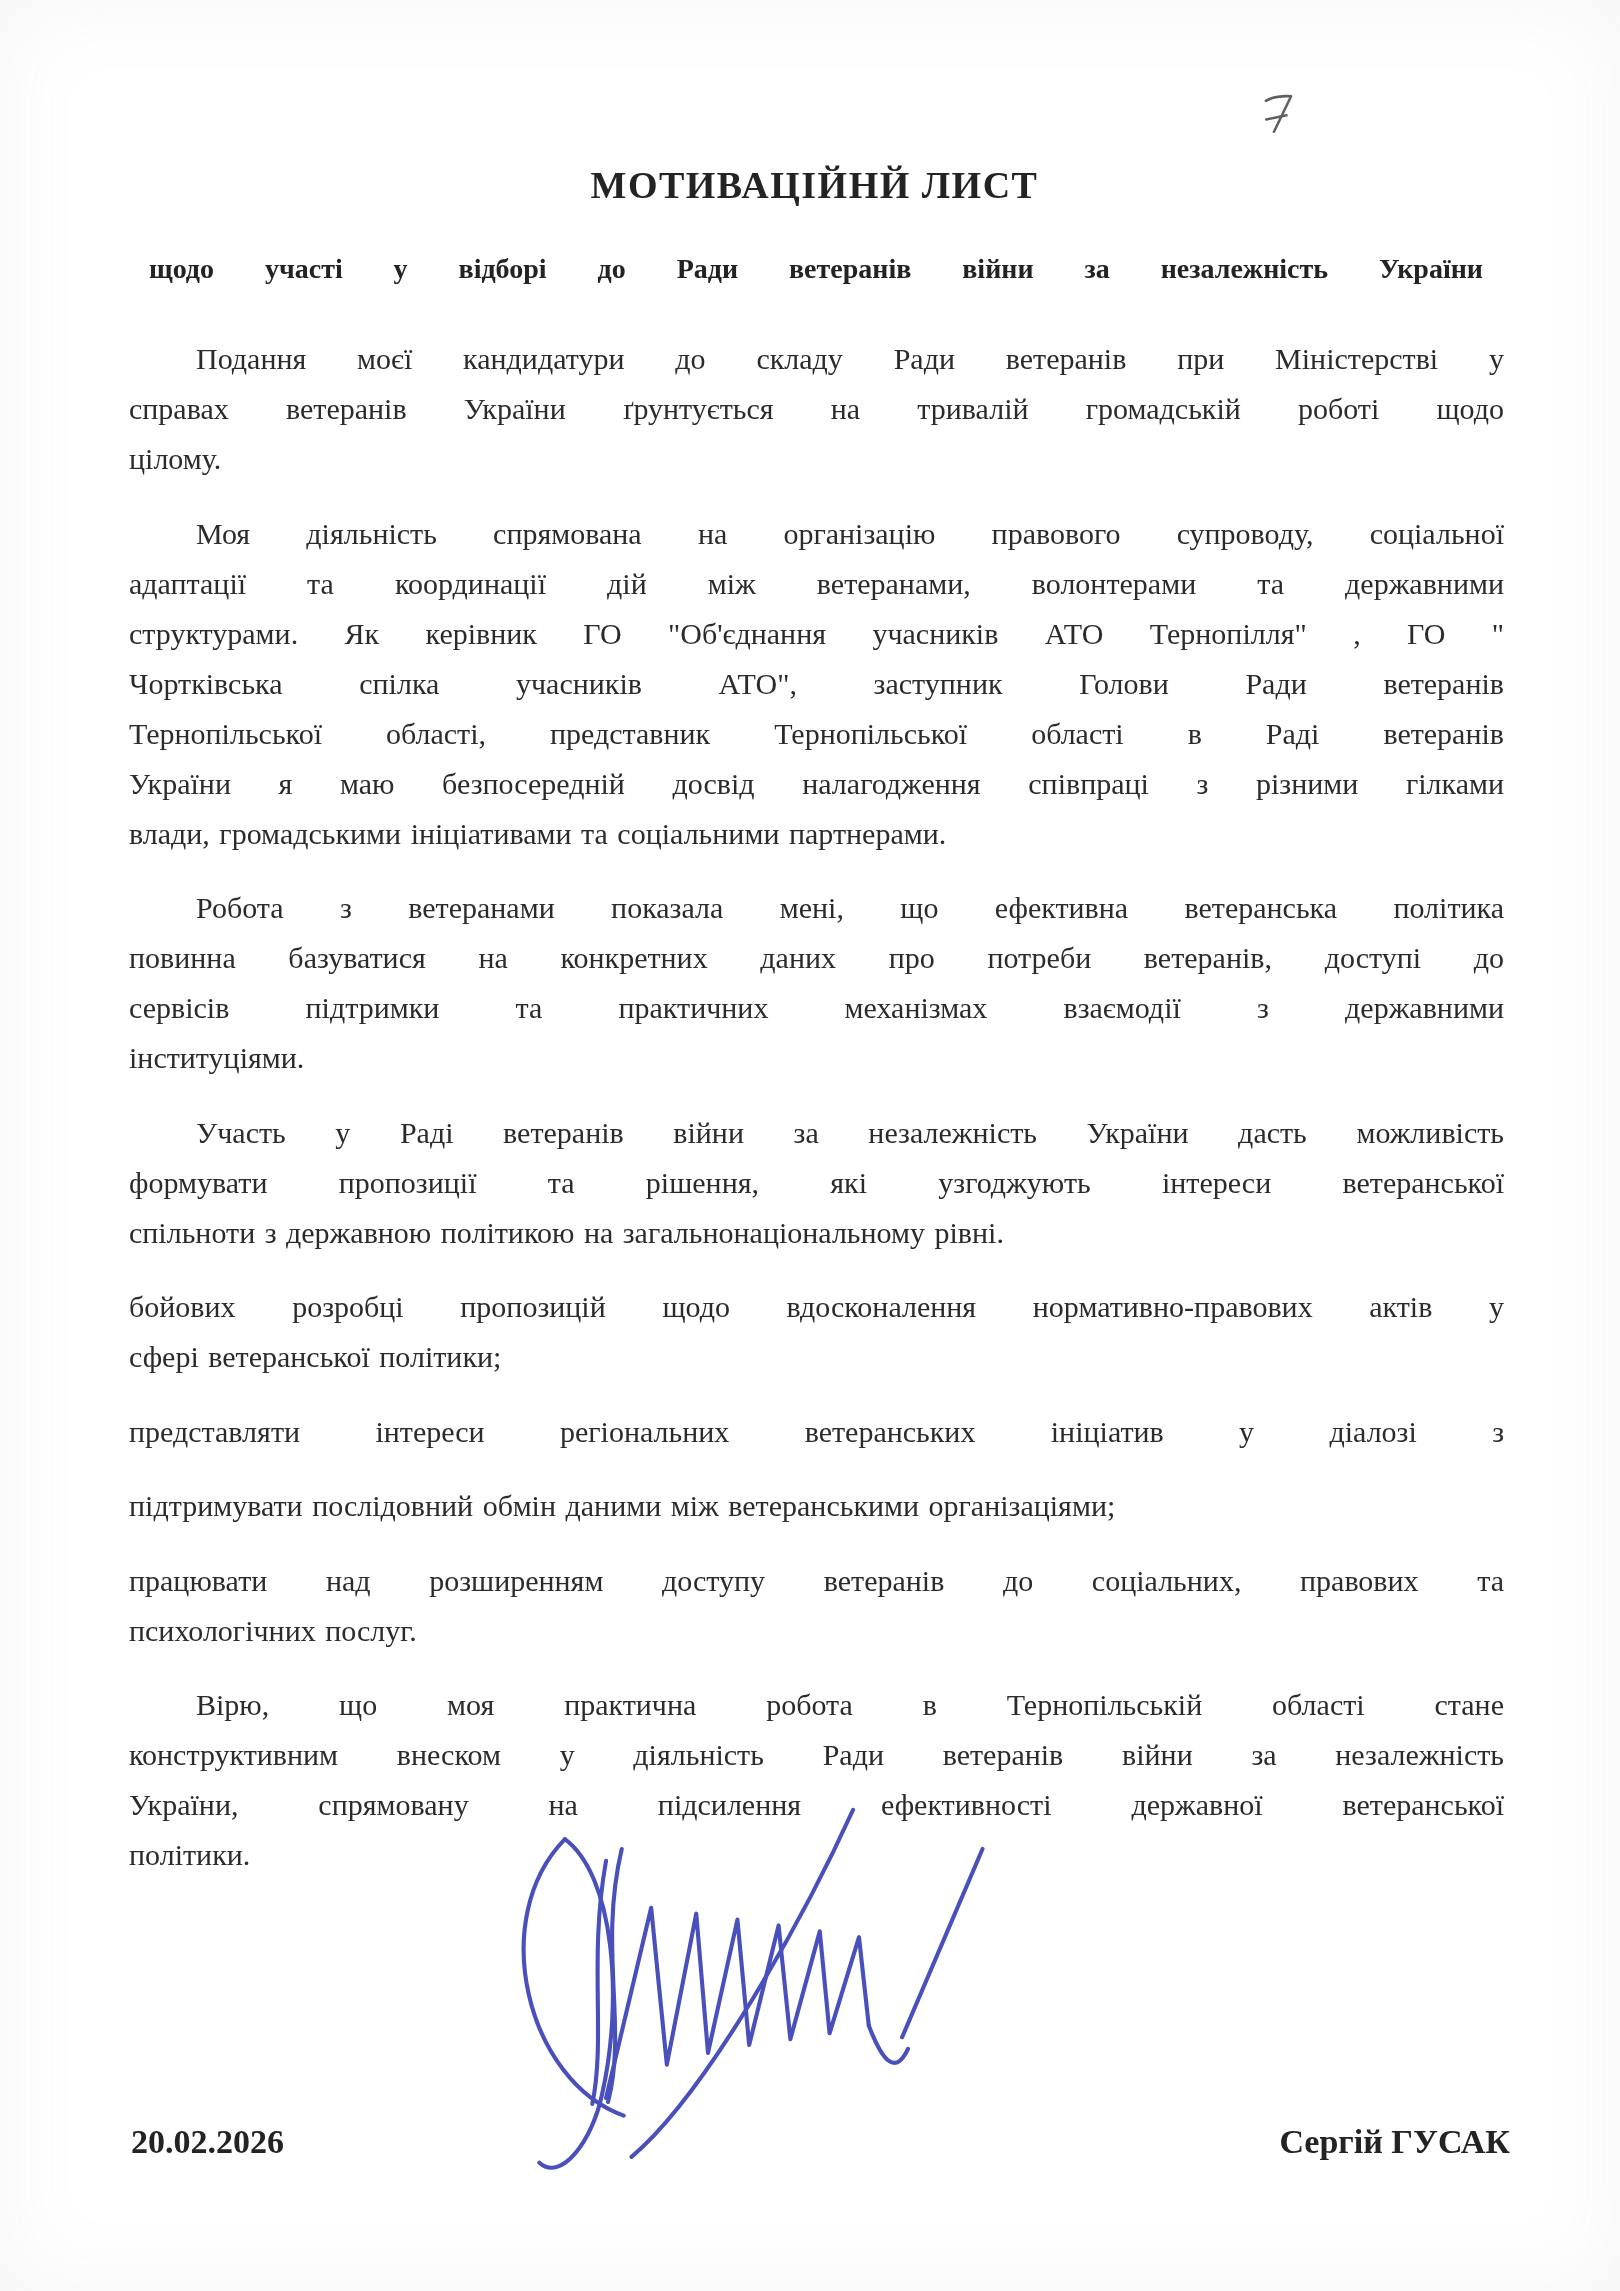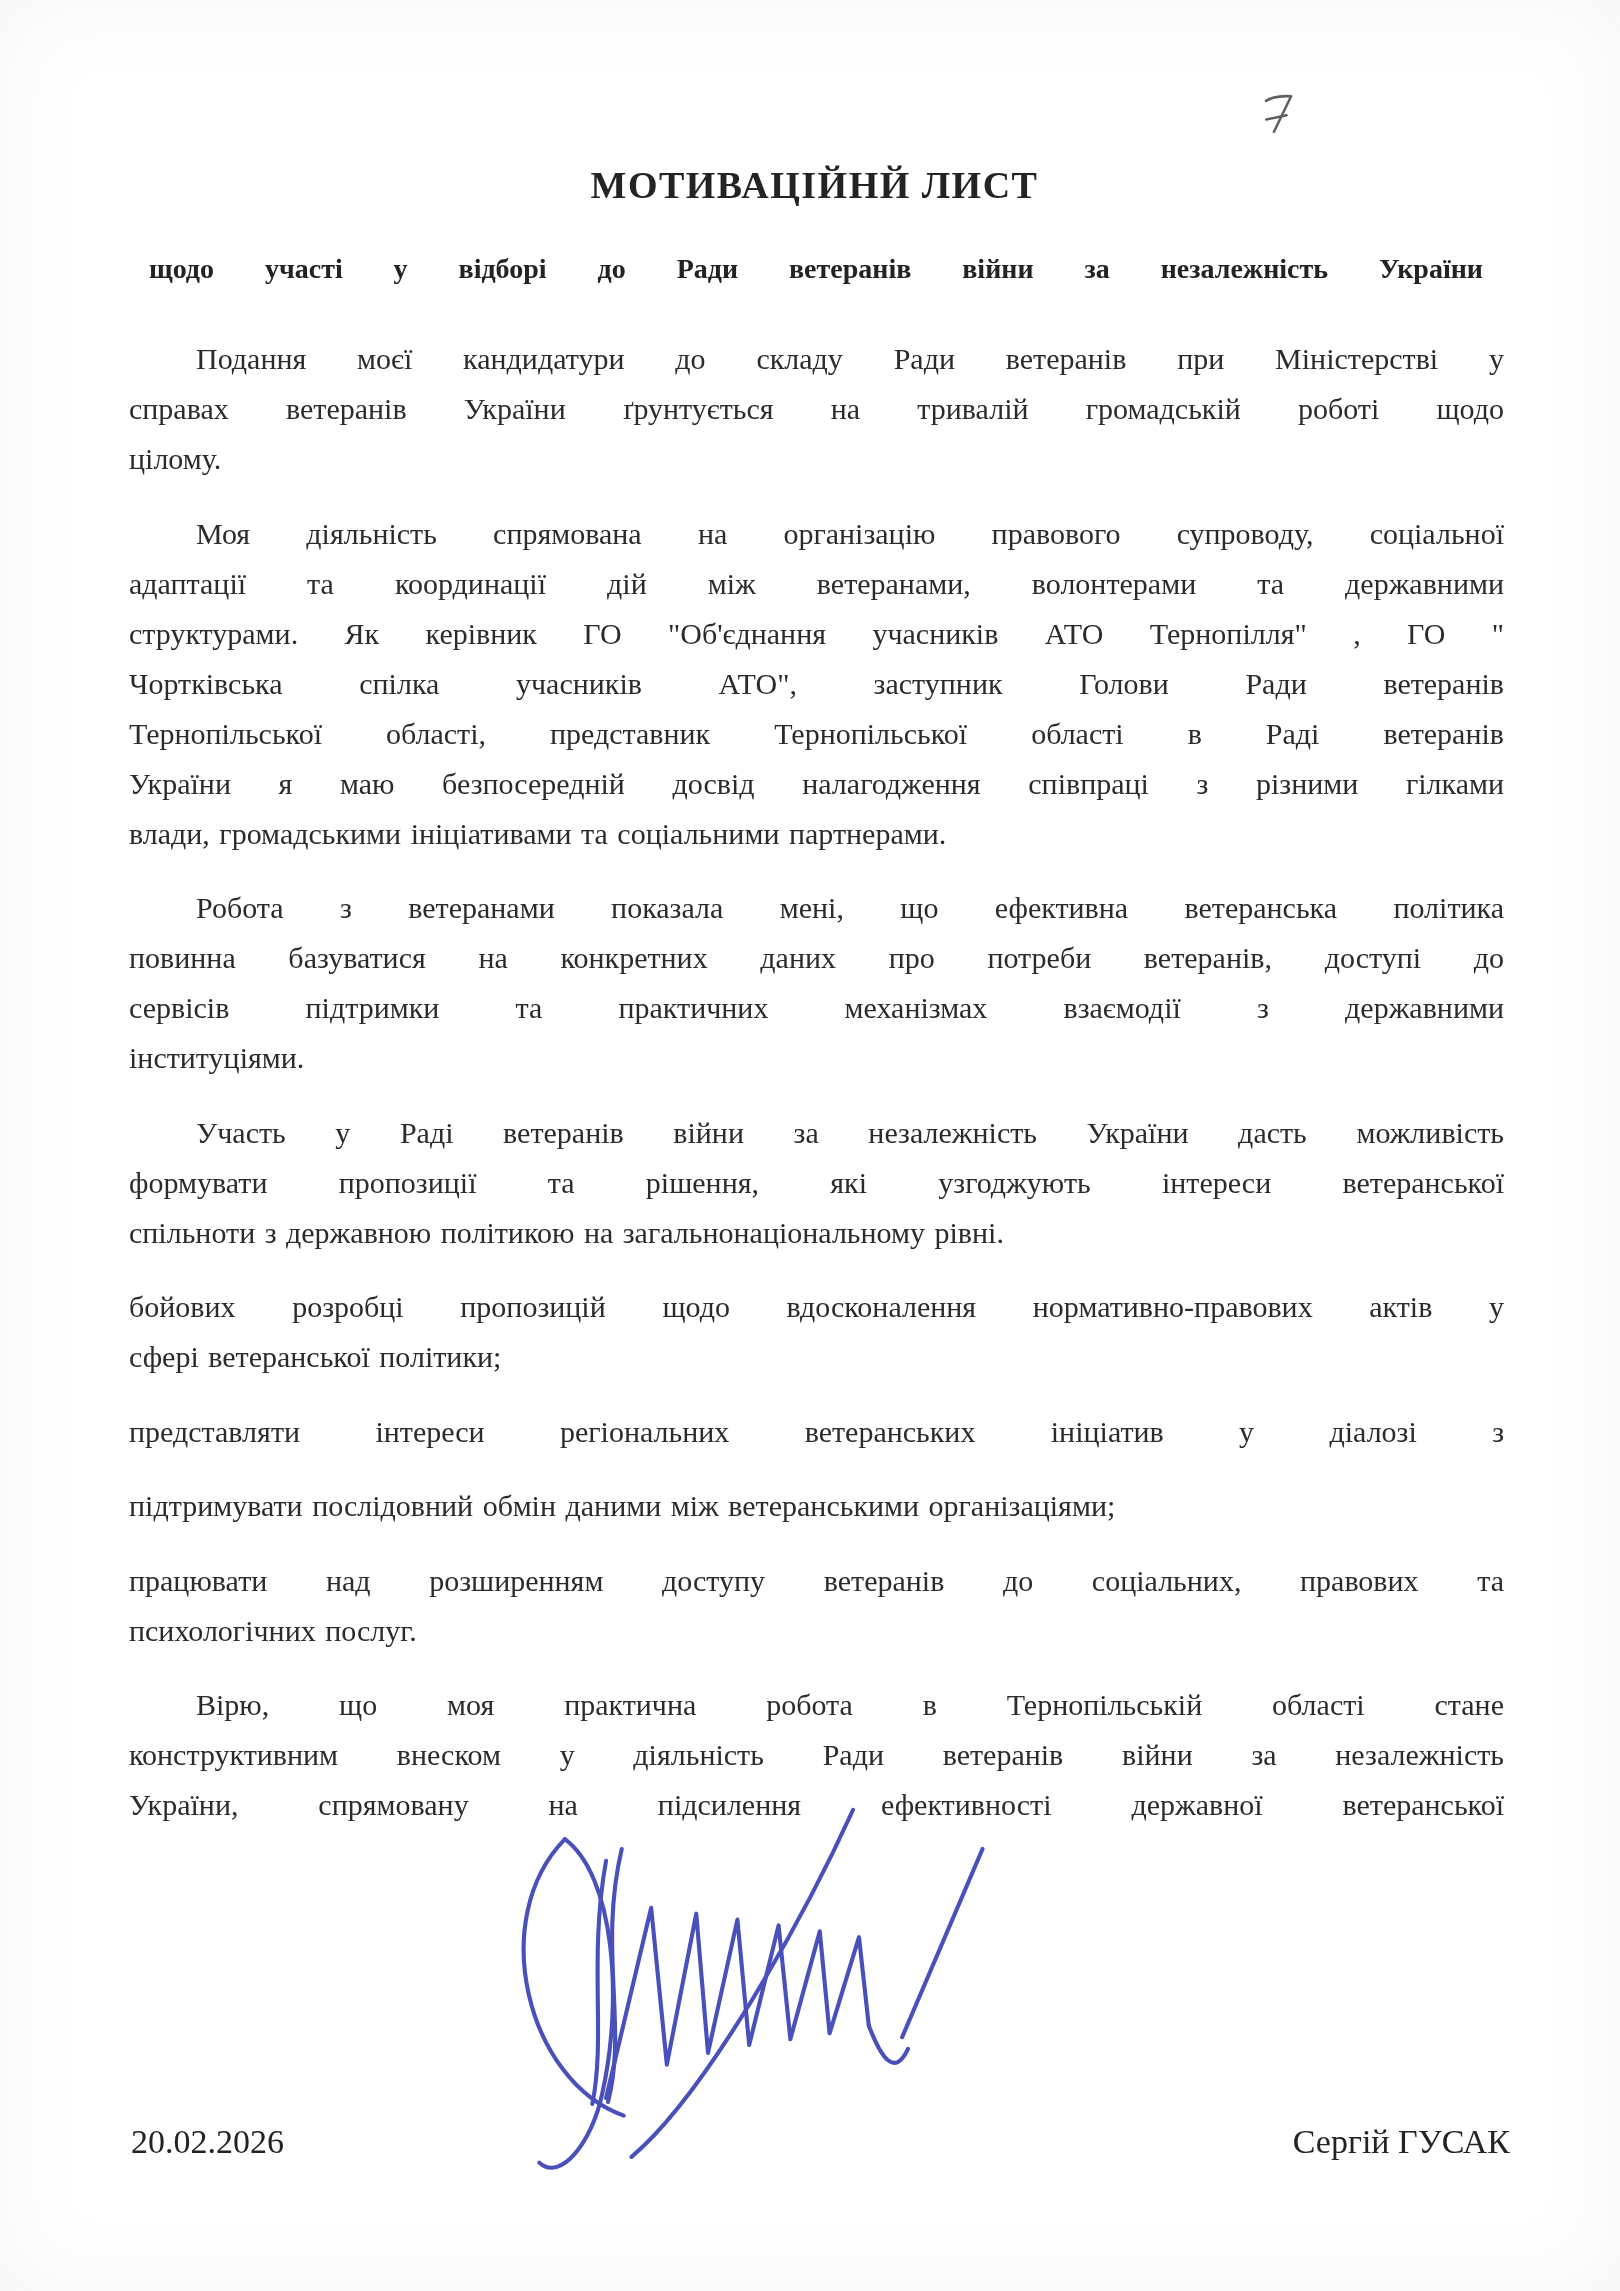--- a/index.html
+++ b/index.html
@@ -62,21 +62,21 @@
   .line { text-align: justify; text-align-last: justify; word-spacing: 2px; }
   .line.last { text-align-last: left; }
   .footer-row {
     position: absolute;
     left: 131px;
     right: 110px;
     top: 2123px;
     display: flex;
     justify-content: space-between;
     align-items: baseline;
-    font-weight: normal;
+    font-weight: bold;
     font-size: 34px;
     color: #232326;
     gap: 36px;
   }
   .signature {
     position: absolute;
     left: 459px;
     top: 1792px;
     width: 549px;
     height: 412px;
@@ -136,20 +136,21 @@
         <div class="line last">підтримувати послідовний обмін даними між ветеранськими організаціями;</div>
       </div>
       <div class="para">
         <div class="line">працювати над розширенням доступу ветеранів до соціальних, правових та</div>
         <div class="line last">психологічних послуг.</div>
       </div>
       <div class="para indent">
         <div class="line">Вірю, що моя практична робота в Тернопільській області стане</div>
         <div class="line">конструктивним внеском у діяльність Ради ветеранів війни за незалежність</div>
         <div class="line">України, спрямовану на підсилення ефективності державної ветеранської</div>
+        <div class="line last">політики.</div>
       </div>
     </div>
 
   <svg class="signature" viewBox="0 0 560 420">
     <g fill="none" stroke-width="4.2" stroke-linecap="round" stroke-linejoin="round" opacity="0.92" stroke="#3a42b6">
       <path d="M 168 330 C 70 295, 28 130, 108 48"></path>
       <path d="M 108 48 C 158 85, 168 210, 146 308 C 136 356, 104 398, 82 378"></path>
       <path d="M 150 70 C 132 170, 150 250, 136 318"></path>
       <path d="M 166 58 C 142 160, 172 240, 152 316"></path>
       <path d="M 150 312 L 196 118 L 212 278 L 242 124 L 254 266 L 284 130 L 296 258 L 326 136 L 338 252 L 368 142 L 378 246 L 408 148 L 418 238"></path>

